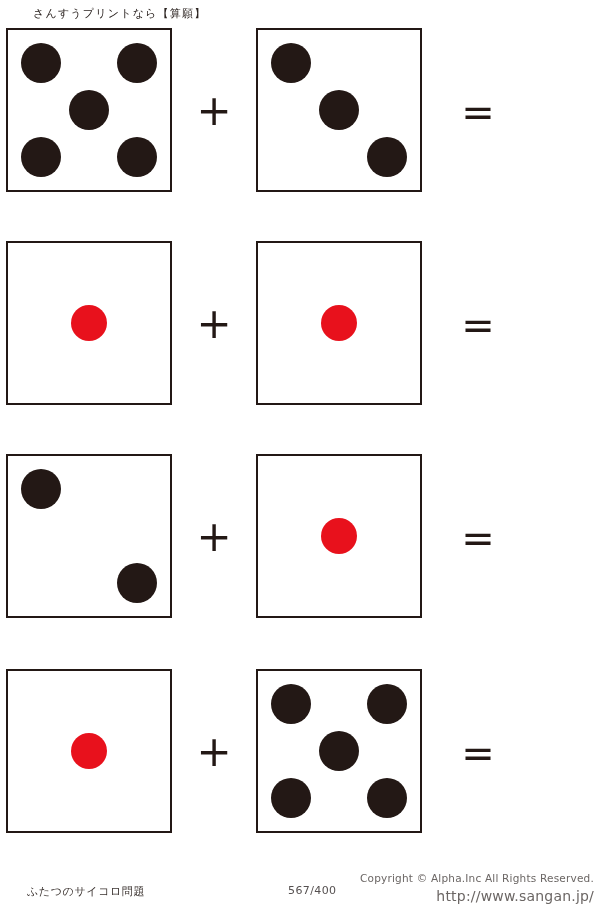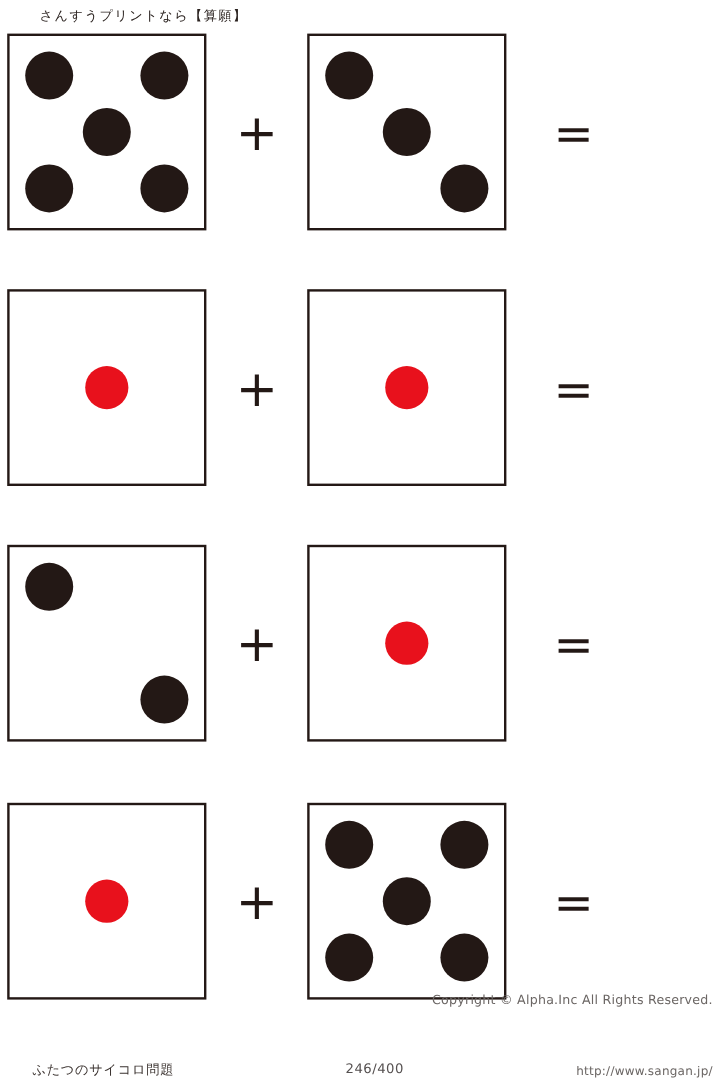--- a/index.html
+++ b/index.html
@@ -117,34 +117,34 @@
     left: 288px;
     top: 884px;
     font-family: "DejaVu Sans", "Liberation Sans", sans-serif;
     font-size: 11px;
     color: #555050;
     letter-spacing: 0.4px;
   }
   #footer-copyright {
     position: absolute;
     right: 6px;
-    top: 828px;
+    top: 872px;
     font-family: "DejaVu Sans", "Liberation Sans", sans-serif;
     font-size: 10.5px;
     color: #6b6664;
     letter-spacing: 0.2px;
     text-align: left;
     white-space: nowrap;
   }
   #footer-url {
     position: absolute;
     right: 6px;
     top: 888px;
     font-family: "DejaVu Sans", "Liberation Sans", sans-serif;
-    font-size: 10px;
+    font-size: 14px;
     color: #6b6664;
     letter-spacing: 0.2px;
     text-align: right;
     white-space: nowrap;
   }
 </style>
 </head>
 <body>
 
 <div id="header-title">さんすうプリントなら【算願】</div>
@@ -198,15 +198,15 @@
         <span class="pip mm black-size" style="background: rgb(35, 24, 21);"></span>
         <span class="pip bl black-size" style="background: rgb(35, 24, 21);"></span>
         <span class="pip br black-size" style="background: rgb(35, 24, 21);"></span>
       </div>
       <div class="operator equals">=</div>
     </div>
   </div>
 
 <div id="footer"></div>
 <div id="footer-title">ふたつのサイコロ問題</div>
-<div id="footer-page">246/400</div>
+<div id="footer-page">567/400</div>
 <div id="footer-copyright">Copyright ©  Alpha.Inc All Rights Reserved.</div>
 <div id="footer-url">http://www.sangan.jp/</div>
 
 </body></html>

